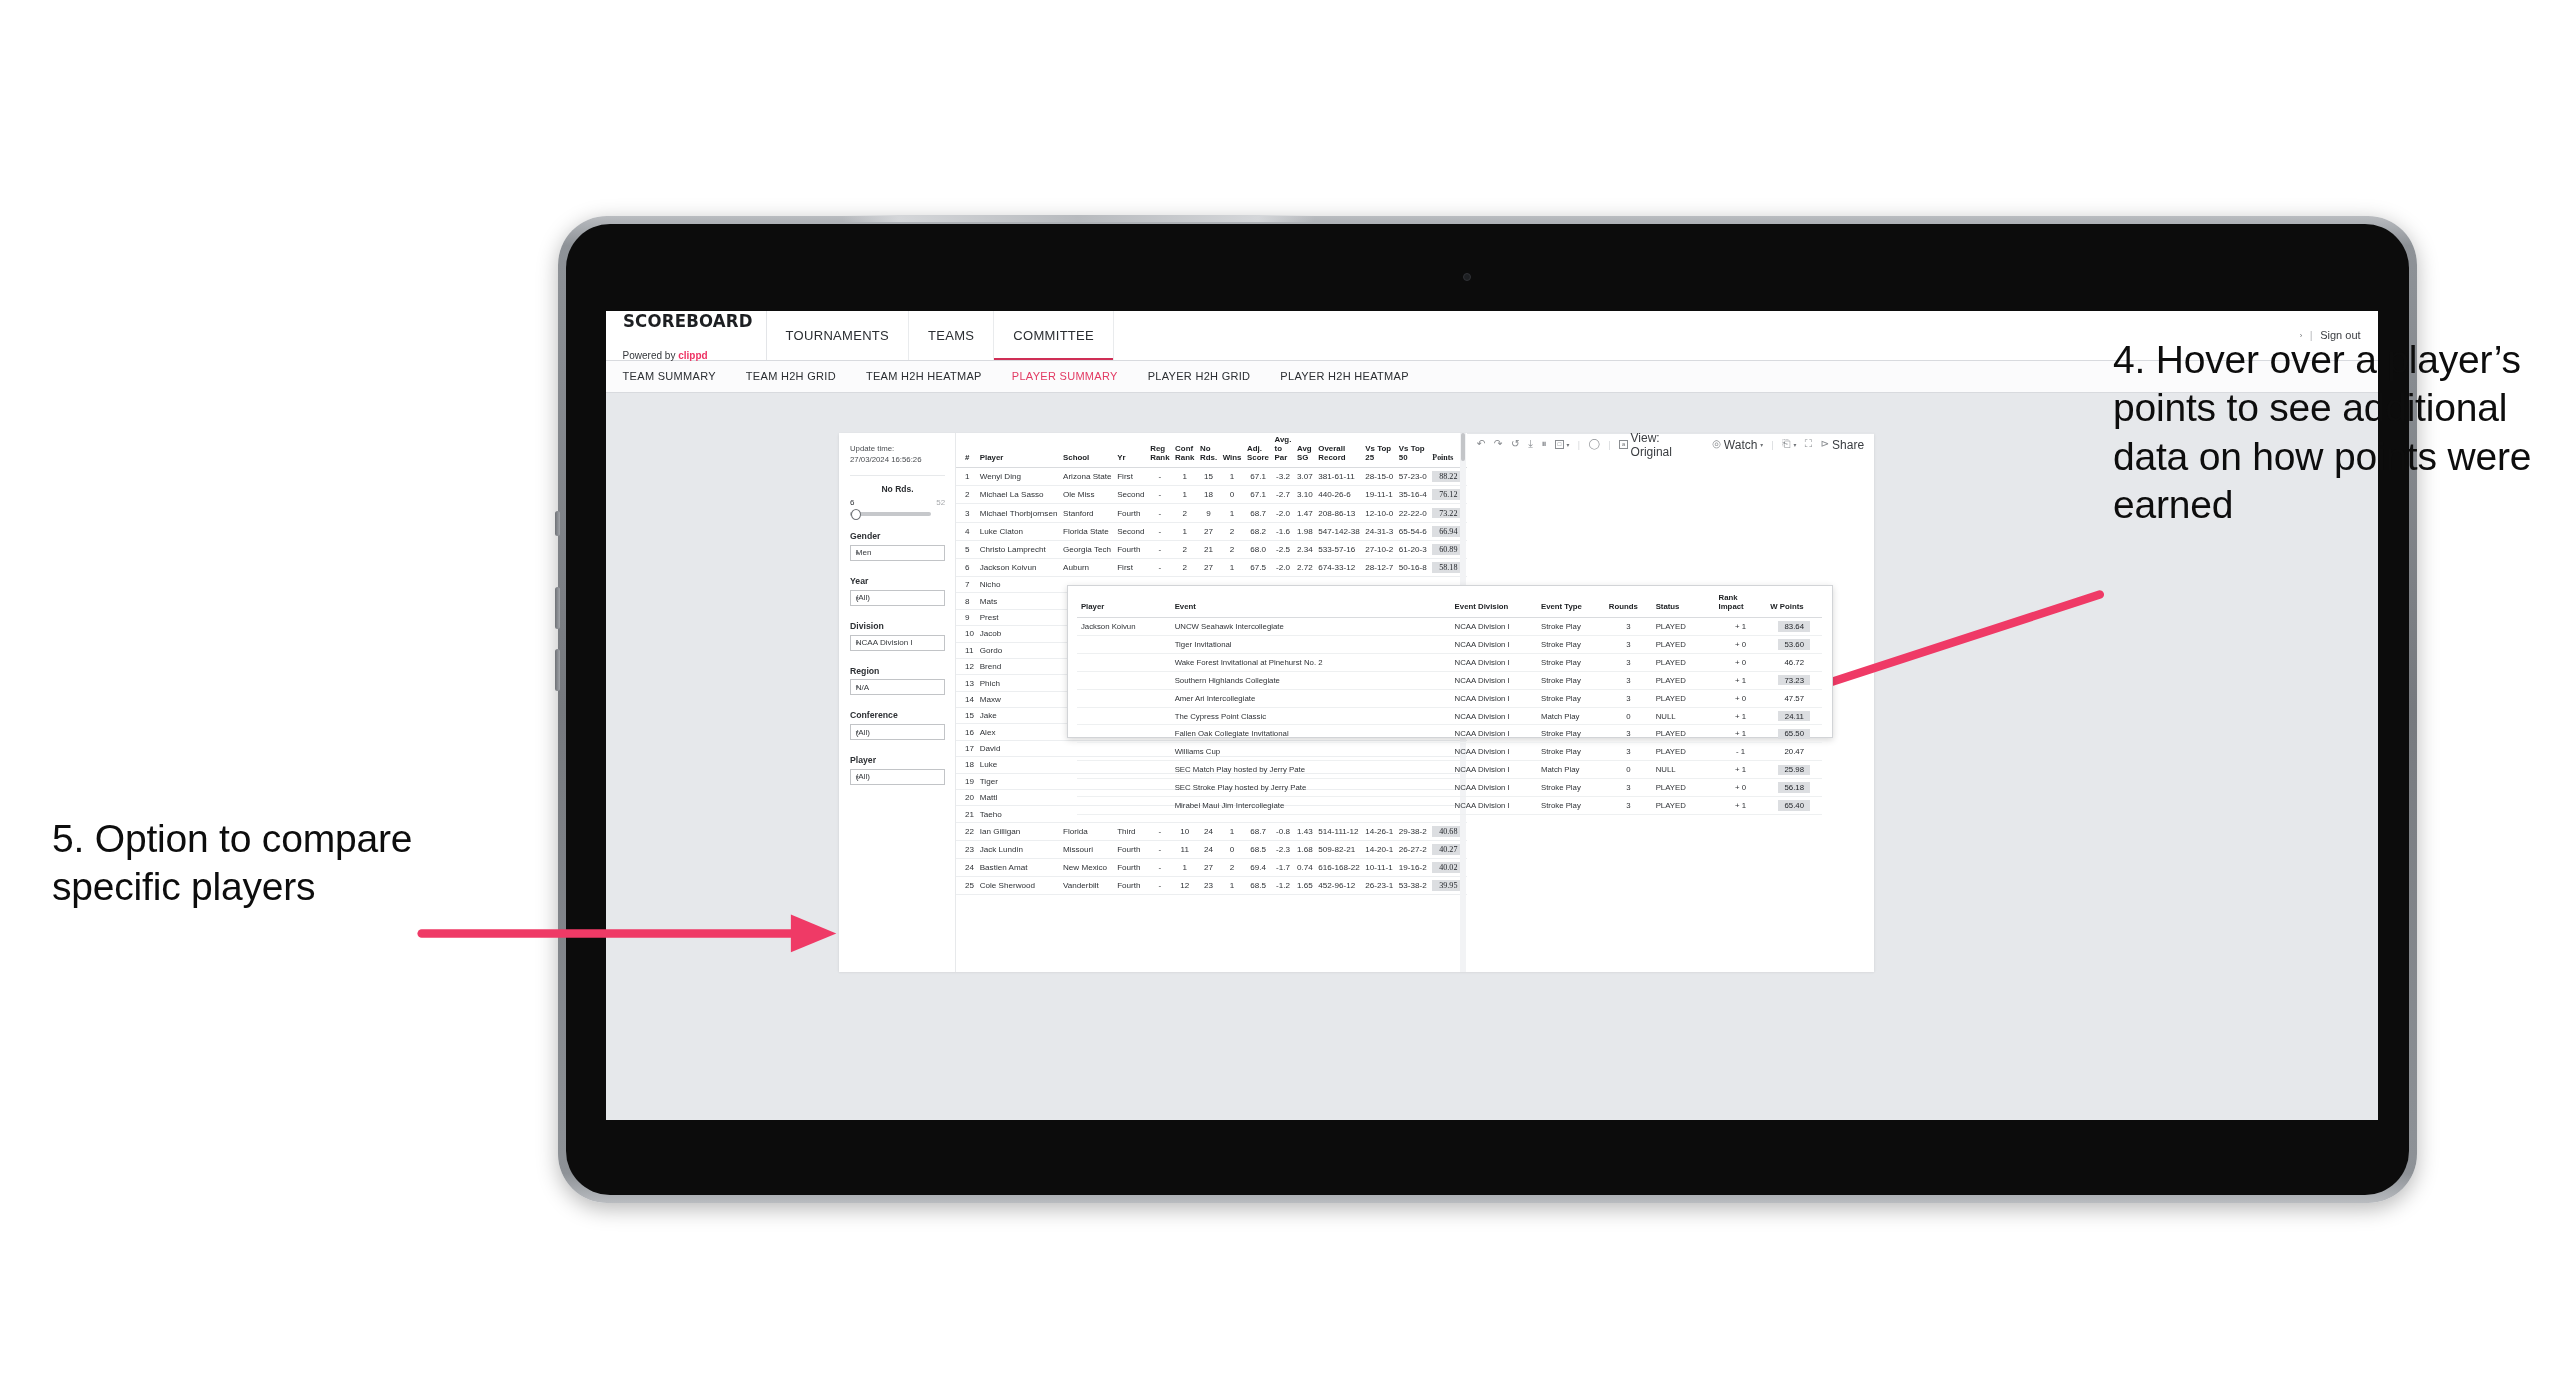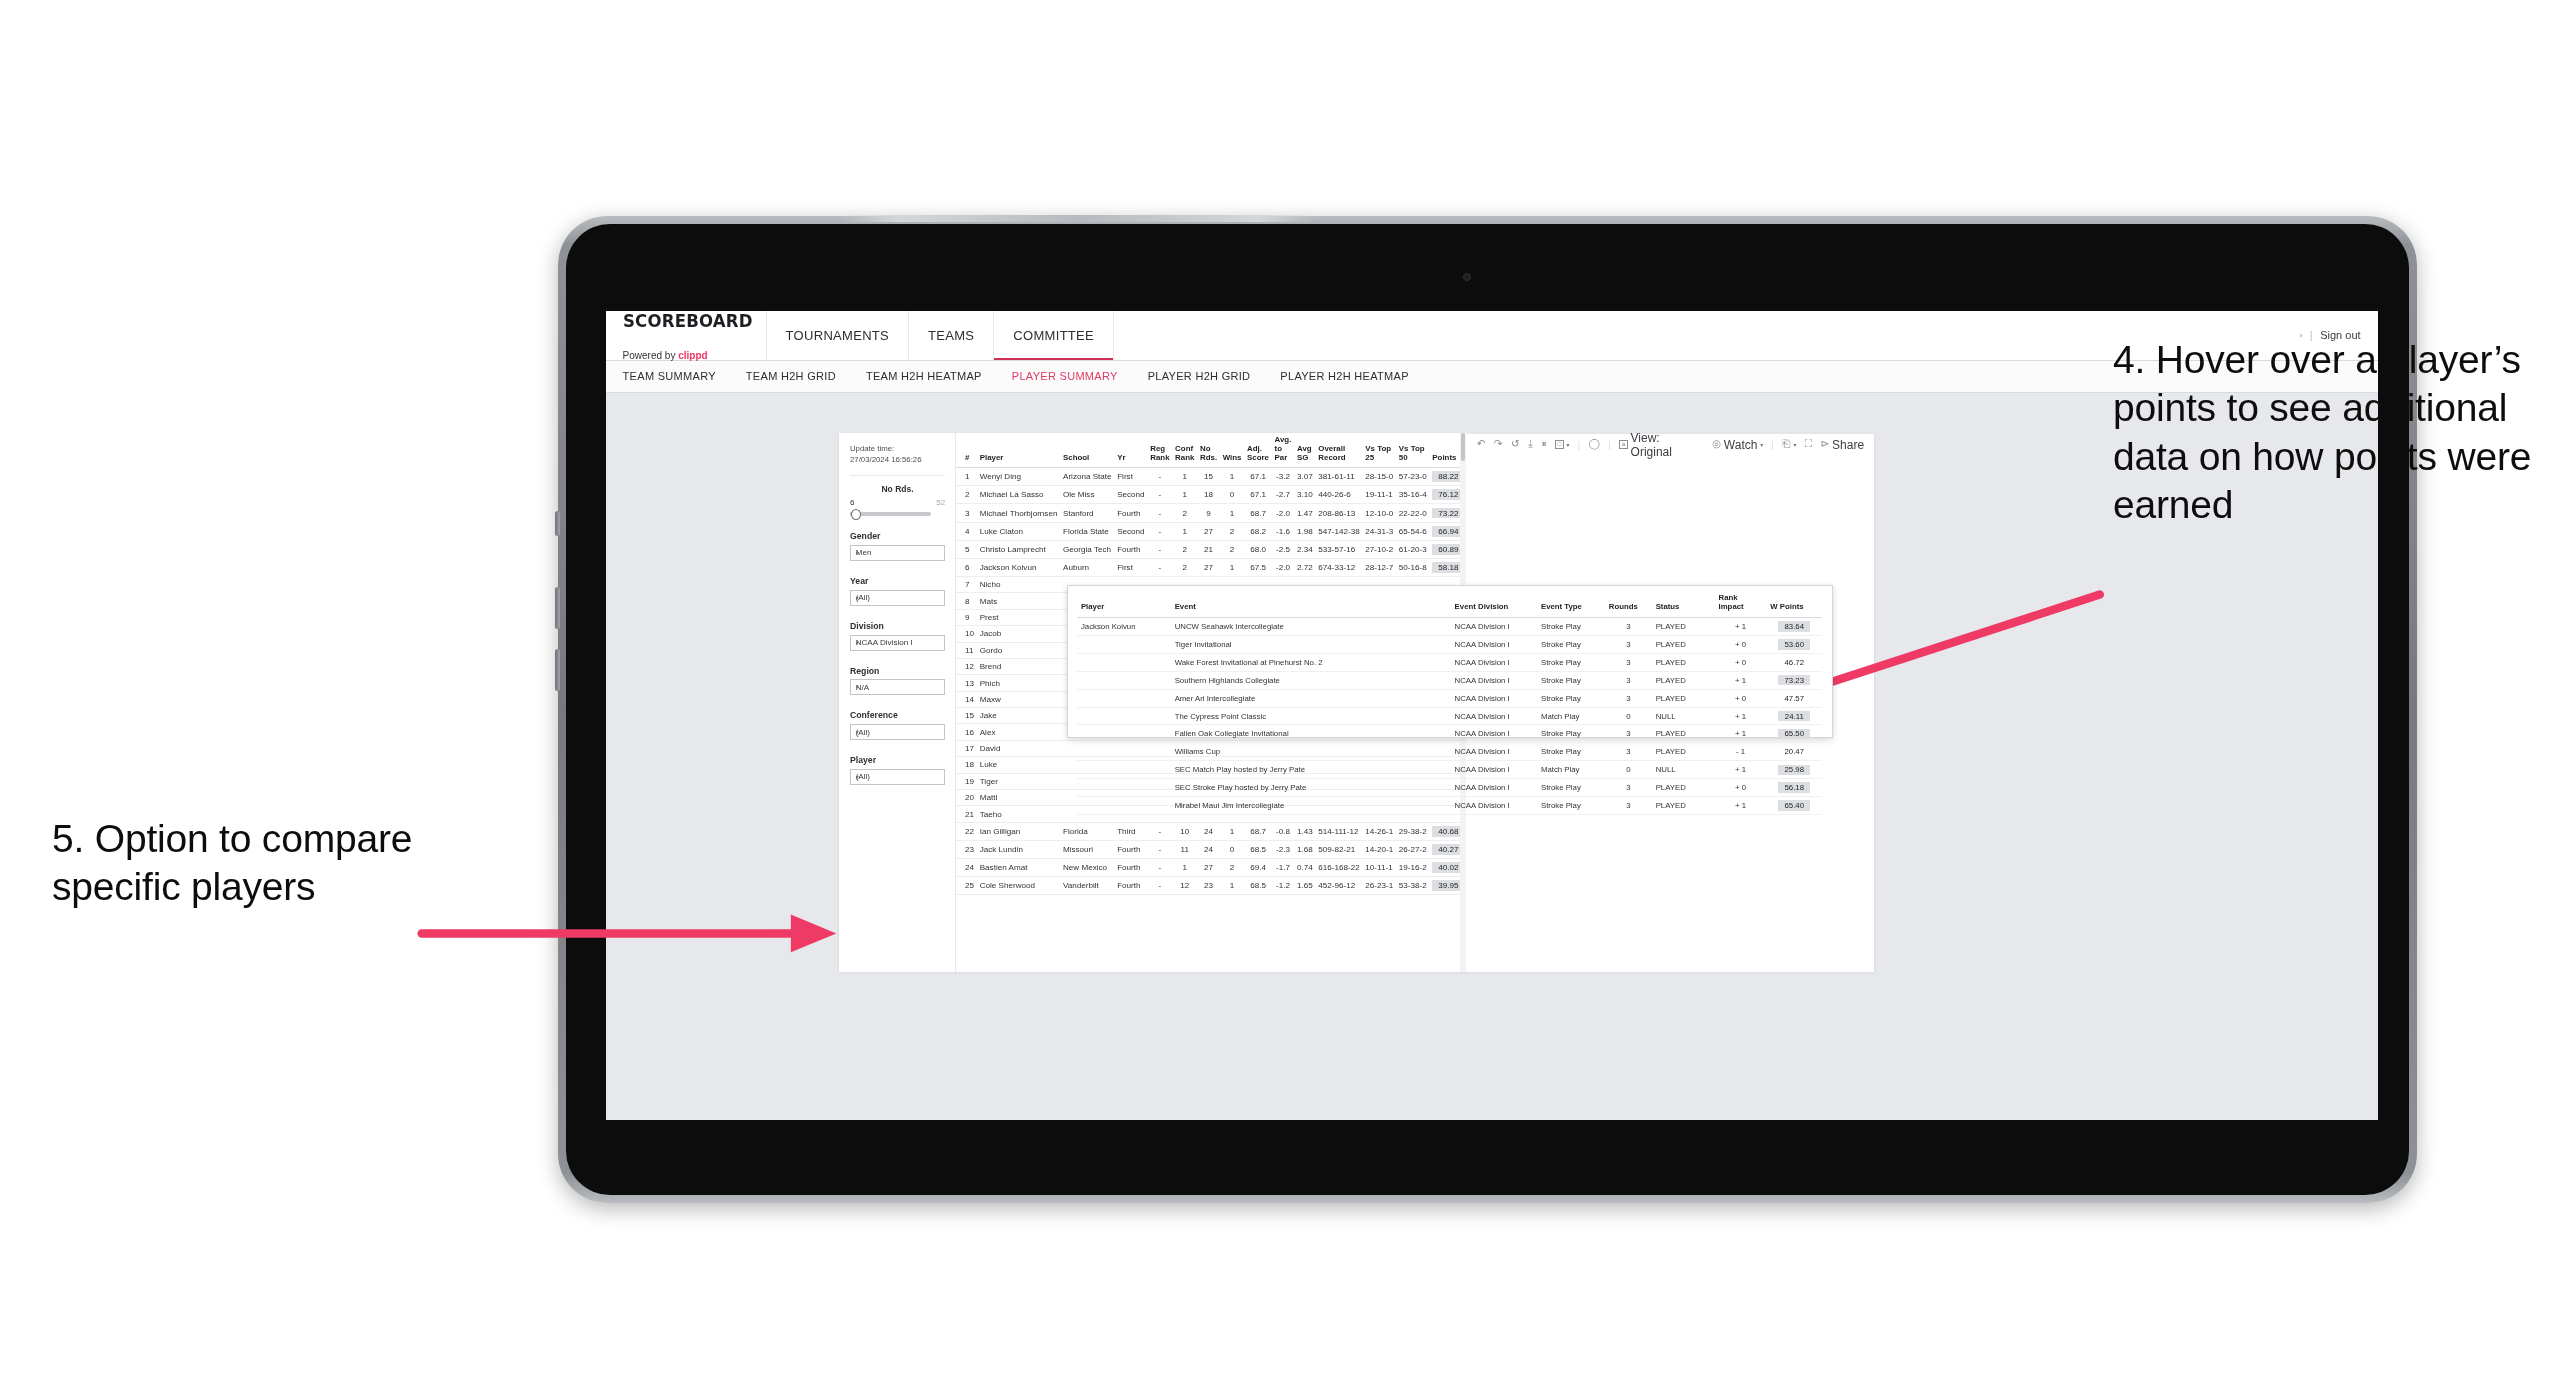--- a/index.html
+++ b/index.html
@@ -180,21 +180,21 @@
     padding: 3.2px 2.8px; border-bottom: 0.9px solid #eceef0; white-space: nowrap;
   }
   .c-rank  { width: 21px; padding-left: 9.5px !important; }
   .c-player{ width: 142px; }
   .c-school{ width: 123px; }
   .c-yr    { width: 49px; }
   .c-num   { width: 30px; text-align: center; }
   .c-dec   { width: 34px; text-align: center; }
   .c-rec   { width: 81px; }
   .c-top   { width: 57px; }
-  .c-pts   { width: 44px; text-align: center; }
+  .c-pts   { width: 44px; text-align: center; font-family: Liberation Serif, serif; }
   td.c-num, td.c-dec, td.c-pts { text-align: center; }
   th.c-num, th.c-dec, th.c-pts { text-align: center; }
   .pts-chip {
     display: inline-block; background: #dcdee1; color: #22252a;
     padding: 0.9px 4.7px; min-width: 32px; 
   }
   .pts-chip.plain { background: transparent; }
   .vscroll {
     position: absolute; right: 0.9px; top: 0; width: 6.6px; bottom: 0; background: #f2f3f5;
   }

